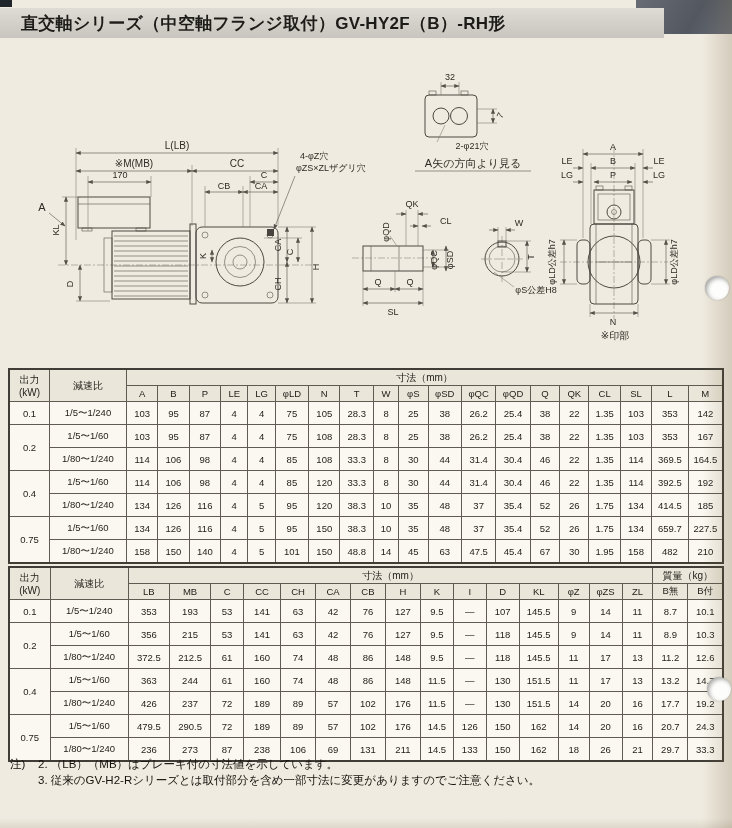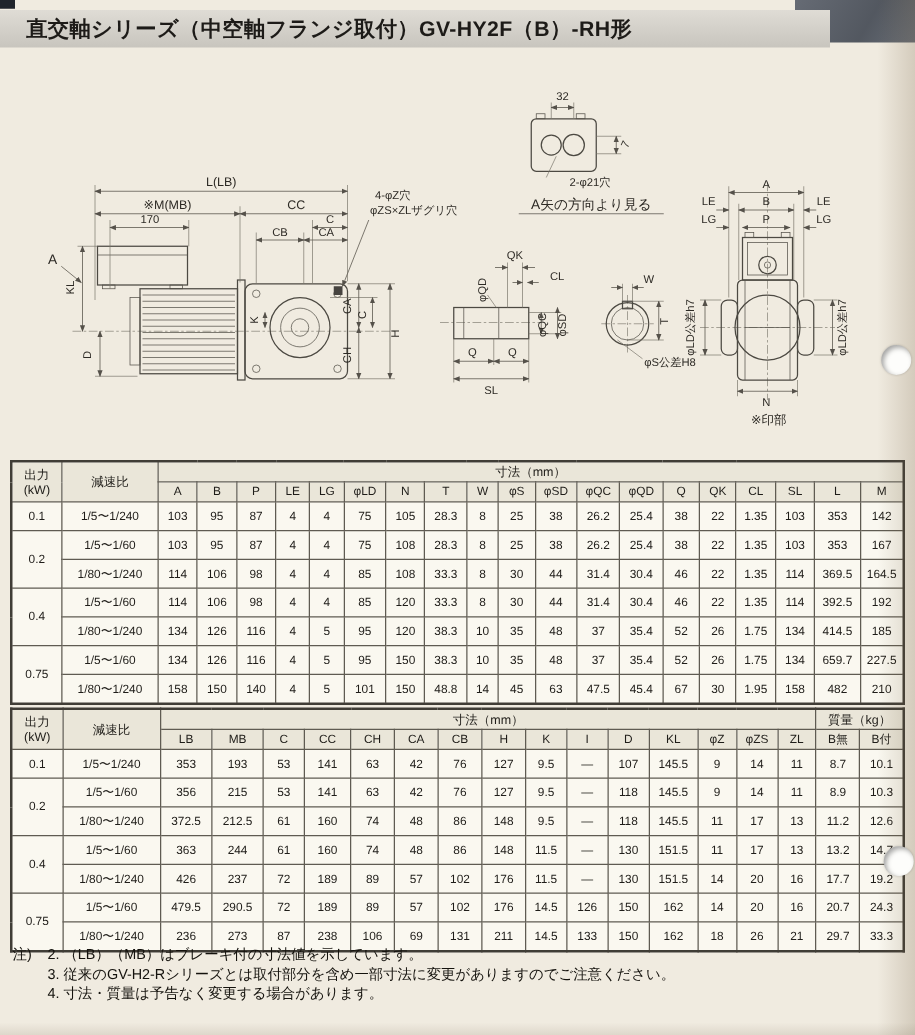--- a/index.html
+++ b/index.html
@@ -677,21 +677,20 @@
         </tbody>
       </table>
     </div>
 
   <div class="notes">
     <div class="note-row">
       <span class="note-prefix">注)</span>
       <div class="note-items" id="note-items">
           <div class="note-line">2. （LB）（MB）はブレーキ付の寸法値を示しています。</div>
           <div class="note-line">3. 従来のGV-H2-Rシリーズとは取付部分を含め一部寸法に変更がありますのでご注意ください。</div>
-          <div class="note-line">4. 寸法・質量は予告なく変更する場合があります。</div>
         </div>
     </div>
   </div>
 
   <div class="edge-shadow"></div>
   <div class="bottom-shade"></div>
   <div class="hole" id="hole1"></div>
   <div class="hole" id="hole2"></div>
 </div>
 

